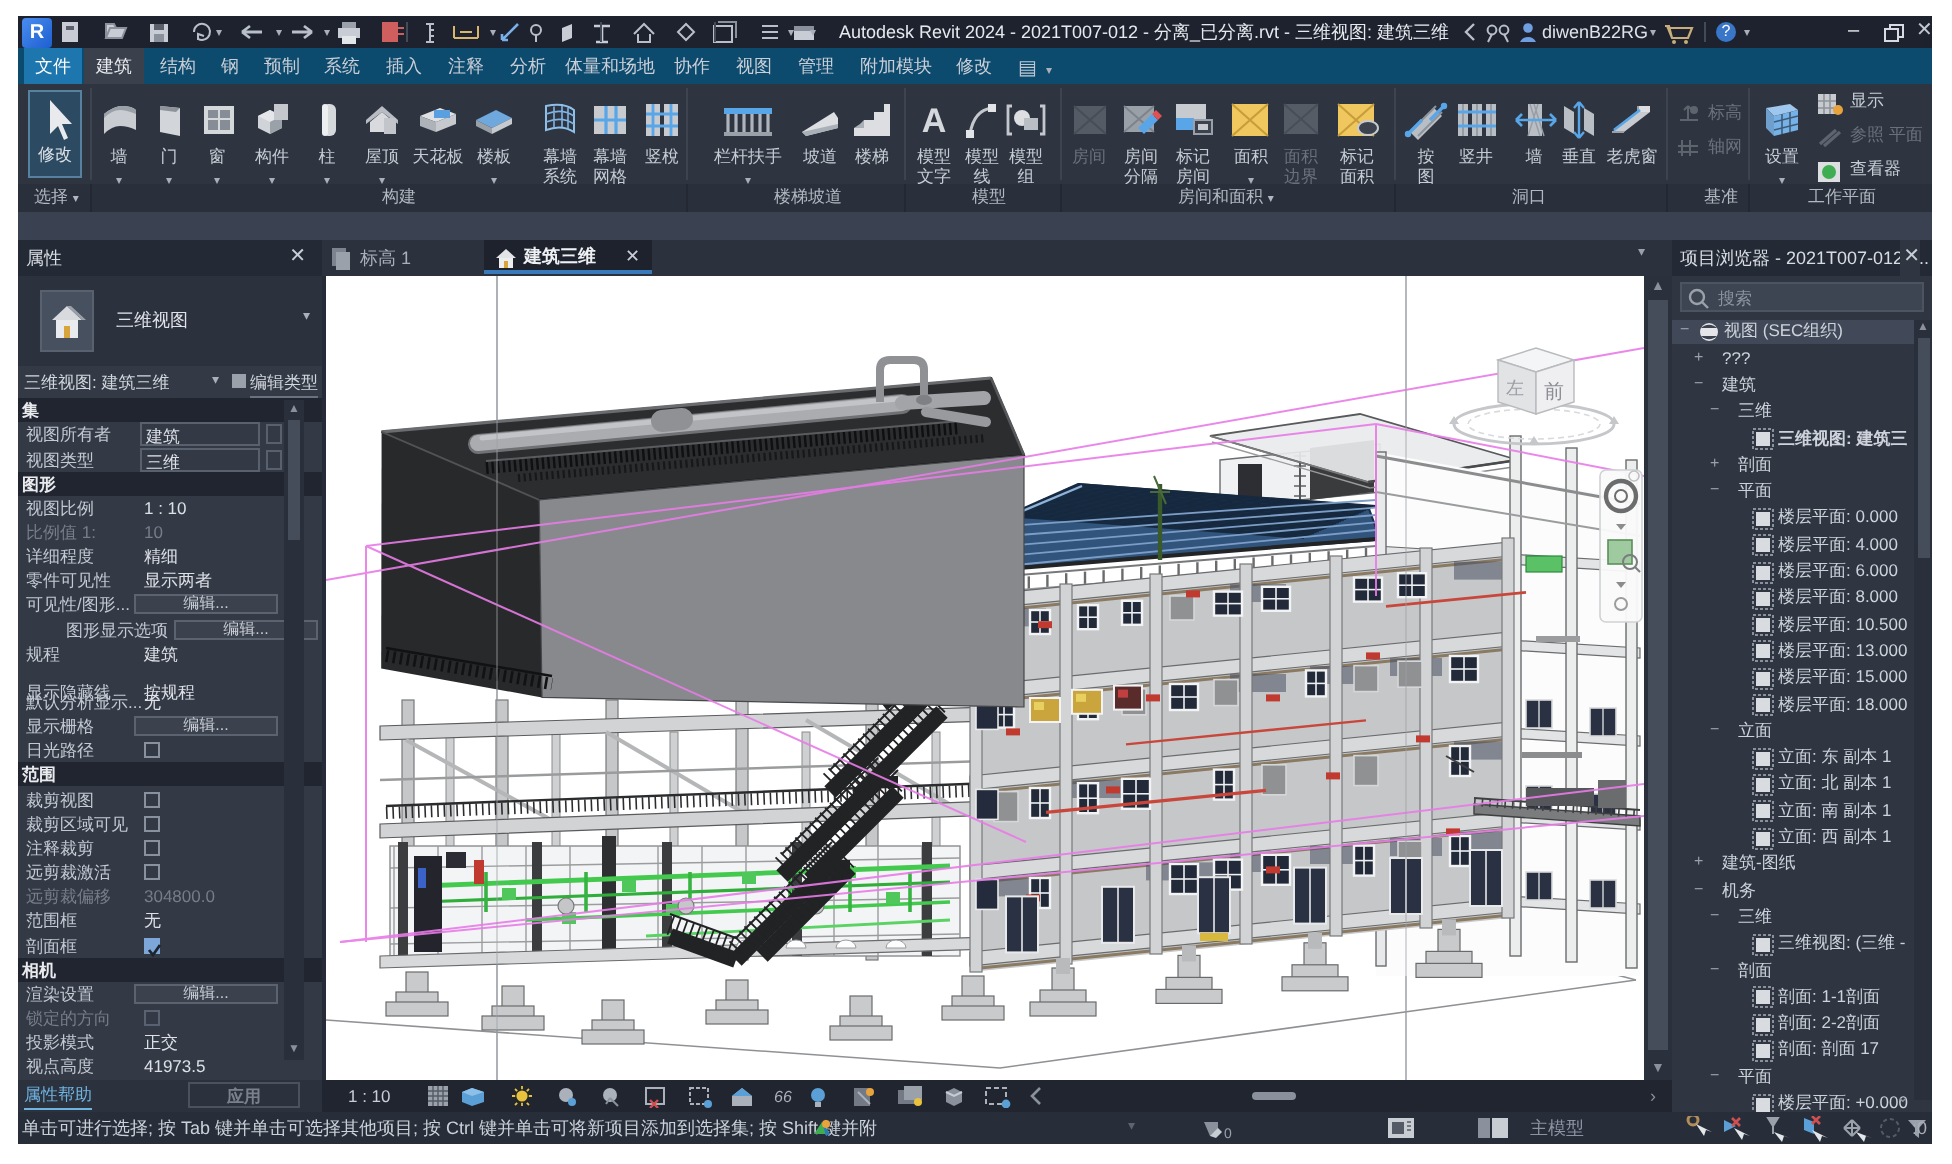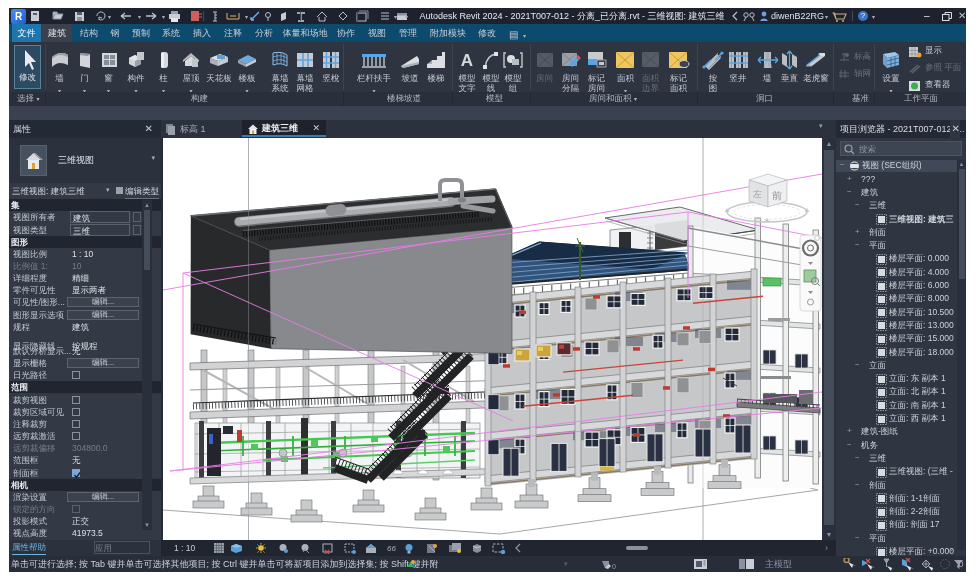--- a/index.html
+++ b/index.html
@@ -488,21 +488,21 @@
         <span class="val">精细</span>
       </div>
     <div class="prow" style="top:164.2px;">
         <span class="lab">零件可见性</span>
         <span class="val">显示两者</span>
       </div>
     <div class="prow" style="top:176.4px;">
         <span class="lab">可见性/图形...</span>
         <span class="ebtn">编辑...</span>
       </div>
-    <div class="prow" style="top:188.6px;">
+    <div class="prow" style="top:188.6px;margin-left:20px;">
         <span class="lab">图形显示选项</span>
         <span class="ebtn">编辑...</span>
       </div>
     <div class="prow" style="top:200.7px;">
         <span class="lab">规程</span>
         <span class="val">建筑</span>
       </div>
     <div class="prow" style="top:221px;font-family:Liberation Mono, monospace;">
         <span class="lab">显示隐藏线</span>
         <span class="val">按规程</span>
@@ -567,21 +567,21 @@
         <span class="lab">视点高度</span>
         <span class="val">41973.5</span>
       </div>
     <div class="abs" style="left:133px;top:80px;width:10px;height:330px;background:#2a303b;">
       <div style="width:10px;height:10px;color:#8a919c;font-size:6px;text-align:center;line-height:10px;">▲</div>
       <div style="position:absolute;top:10px;left:2px;width:6px;height:60px;background:#454d5b;"></div>
       <div style="position:absolute;bottom:0;width:10px;height:10px;color:#8a919c;font-size:6px;text-align:center;line-height:10px;">▼</div>
     </div>
     <div class="abs" style="left:0;top:420px;width:152px;height:16px;background:#2b313d;">
       <span class="abs" style="left:3px;top:2px;font-size:8.5px;color:#6fb3e0;border-bottom:1px solid #6fb3e0;">属性帮助</span>
-      <span class="abs" style="left:85px;top:1px;width:56px;height:13px;border:1px solid #4a515f;color:#7a818c;font-size:8.5px;line-height:13px;">应用</span>
+      <span class="abs" style="left:85px;top:1px;width:56px;height:13px;border:1px solid #4a515f;color:#7a818c;font-size:8.5px;text-align:center;line-height:13px;font-weight:bold;">应用</span>
     </div>
   </div>
   <div id="center">
     <div id="viewtabs" class="abs" style="left:0;top:0;width:675px;height:18px;background:#2b313d;">
       <svg class="abs" style="left:4px;top:3px;" width="12" height="12">
           <rect x="1" y="1" width="7" height="9" fill="#7d848f"></rect>
           <rect x="3" y="3" width="7" height="9" fill="#9aa1ab"></rect>
         </svg>
       <span class="abs" style="left:19px;top:0;height:18px;line-height:18px;font-size:9px;color:#aab0ba;">标高 1</span>
       <div class="abs" style="left:81px;top:0;width:84px;height:17px;background:#1d222c;border-bottom:2px solid #3a7ab8;">

